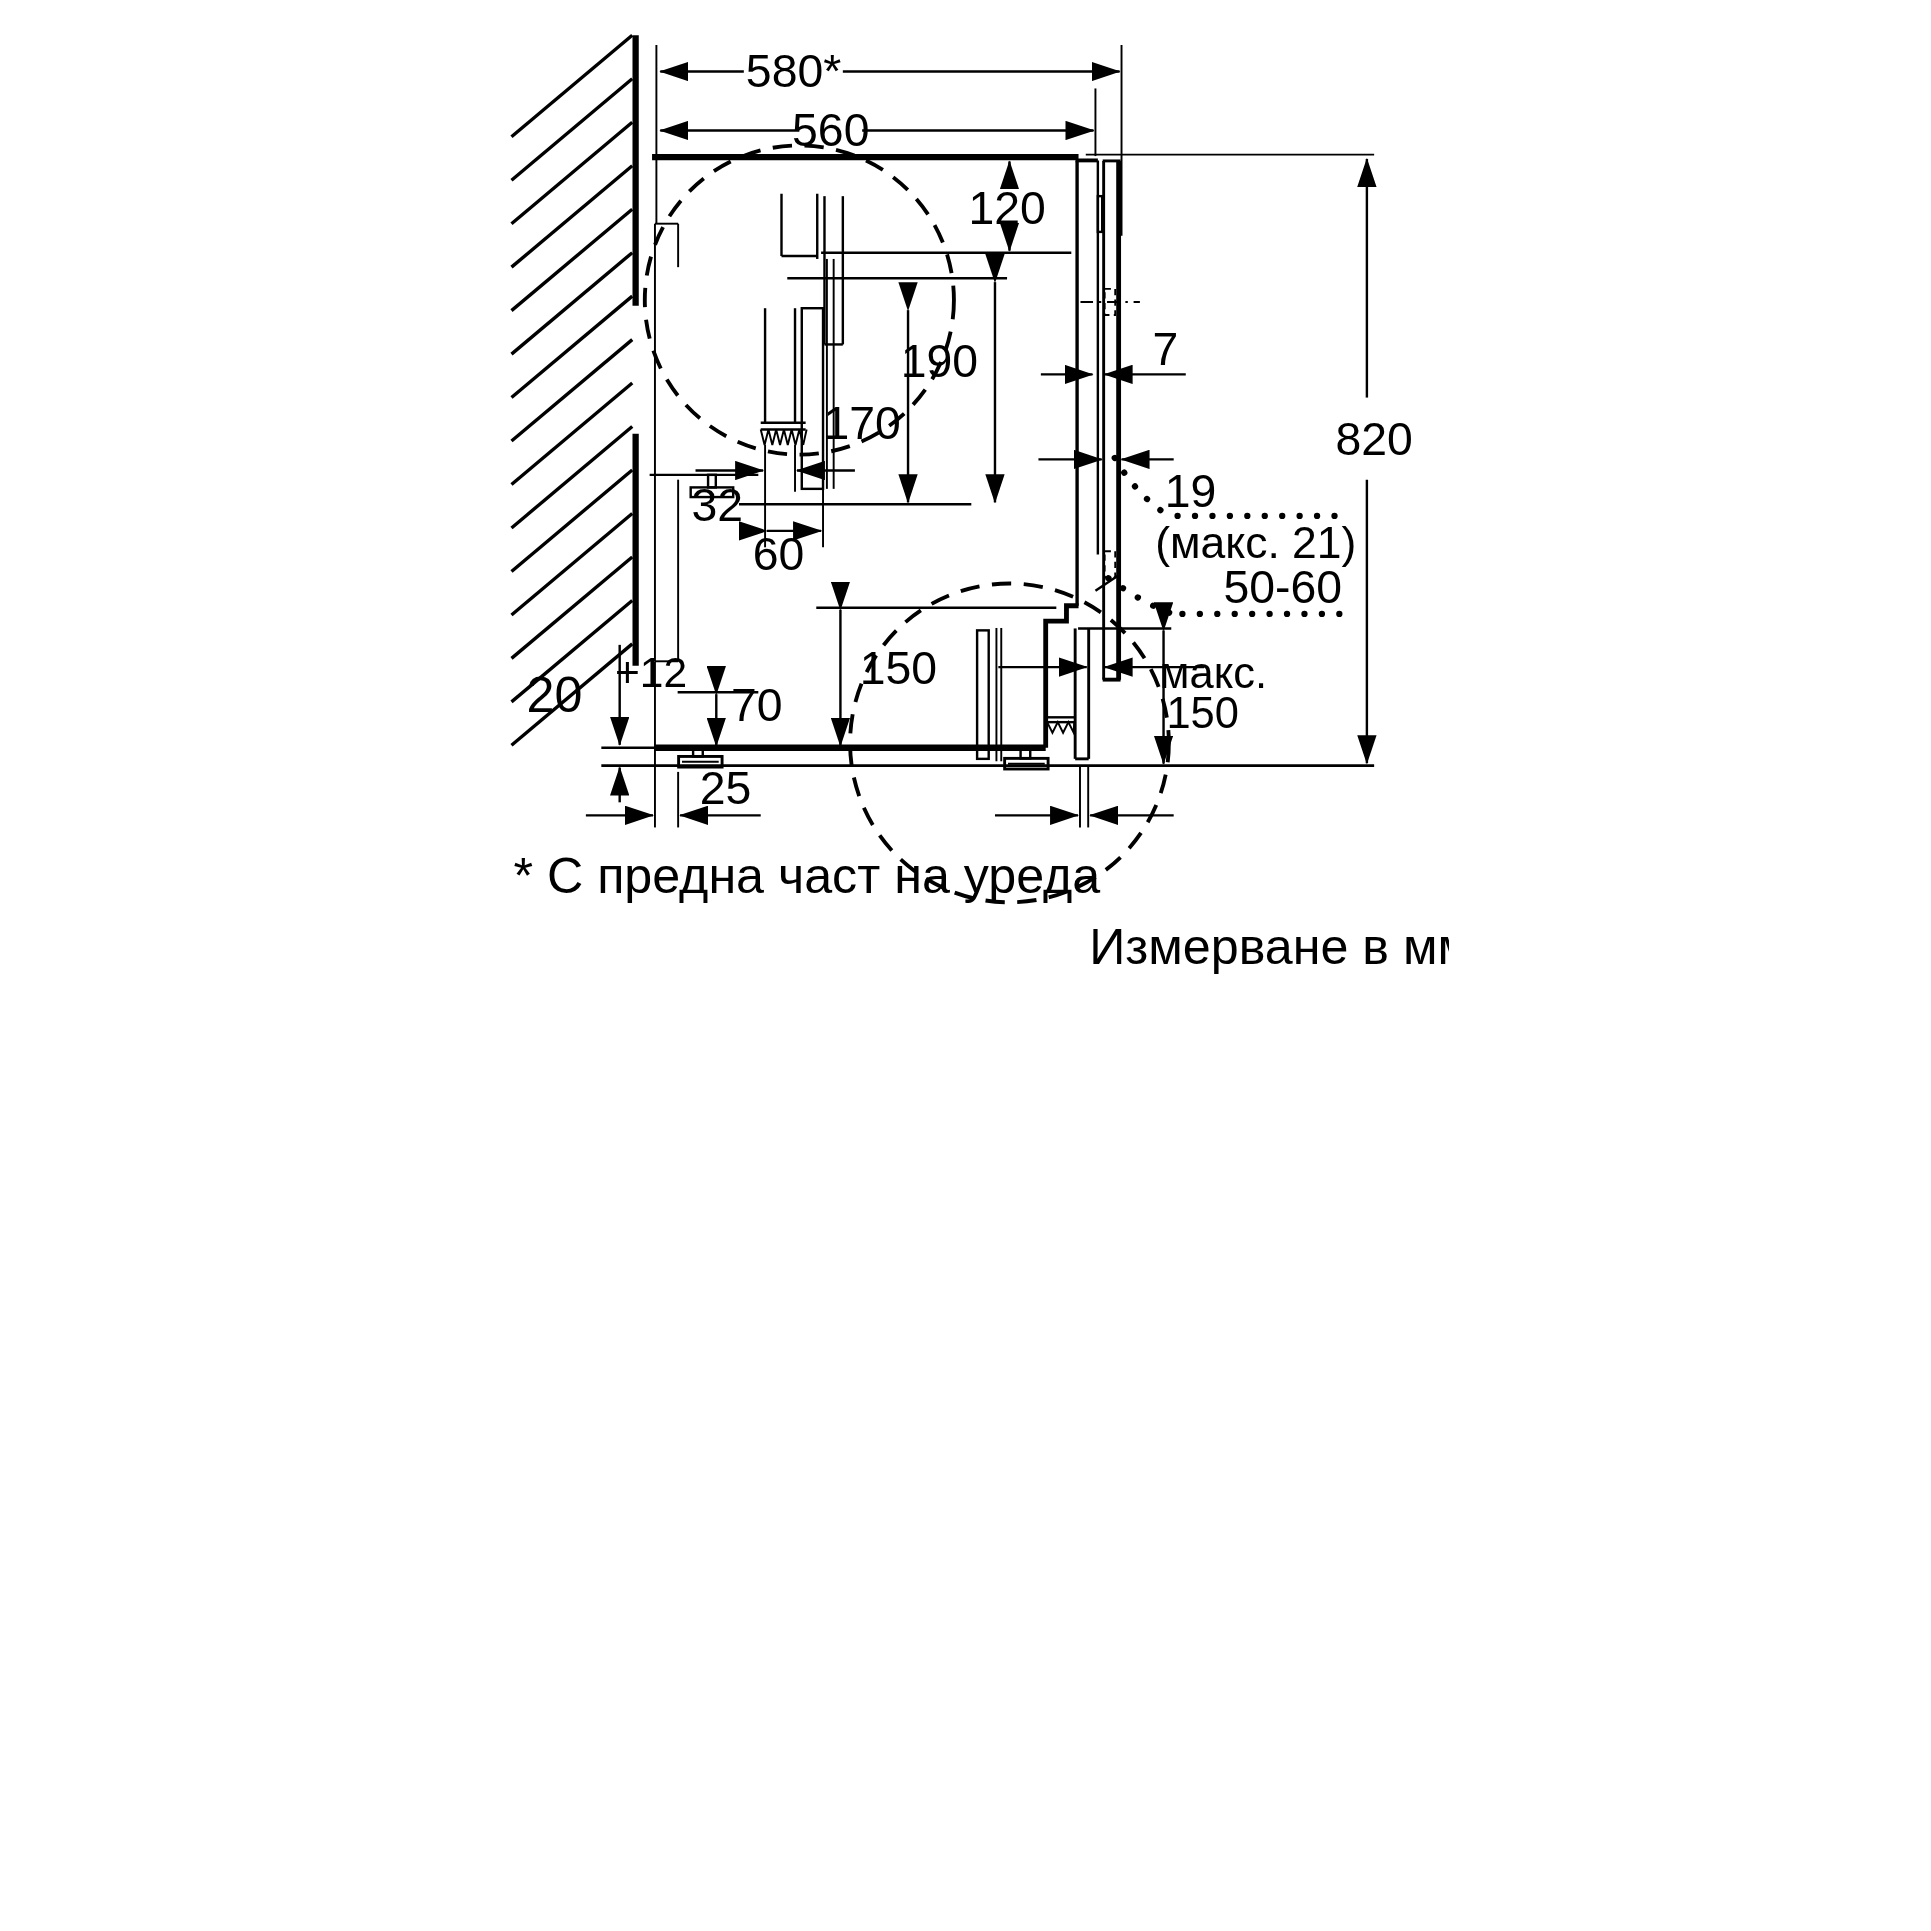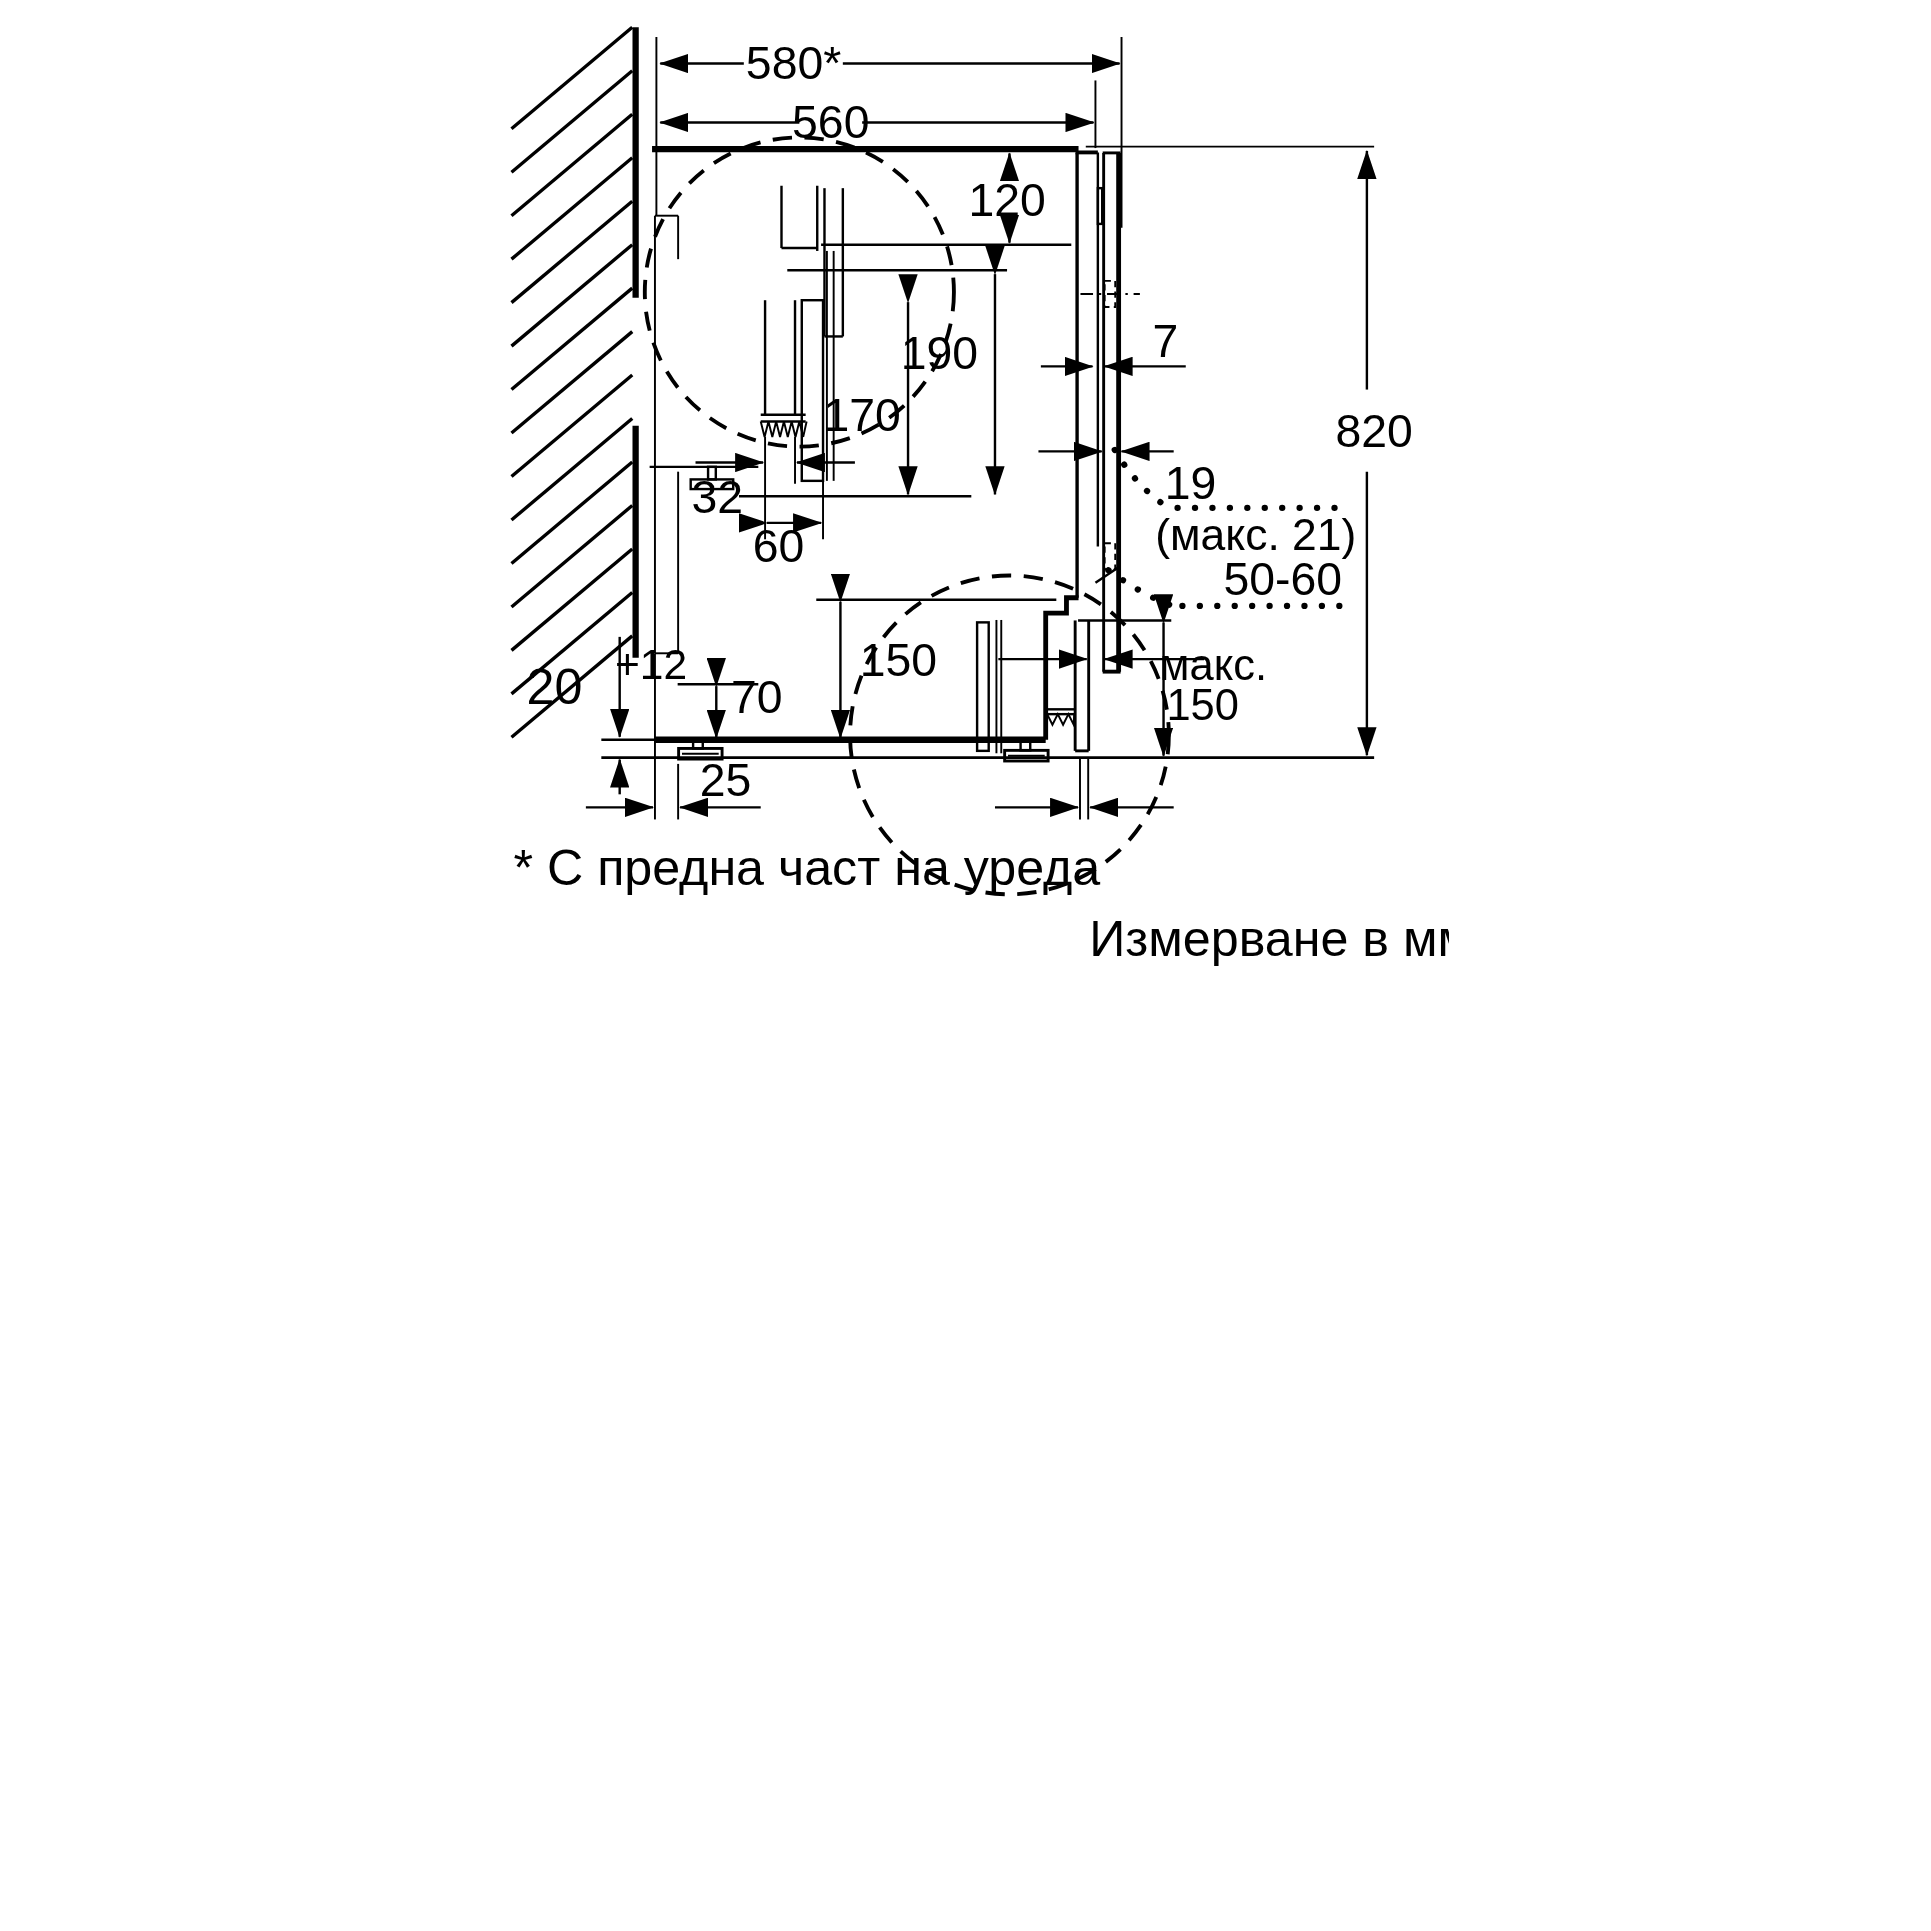--- a/index.html
+++ b/index.html
@@ -1,16 +1,16 @@
 <!DOCTYPE html>
 <html><head>
 <meta charset="utf-8">
 <style>
   html,body{margin:0;padding:0;background:#fff;}
-  .stage{width:966px;max-width:100%;margin:8px auto;}
+  .stage{width:966px;max-width:100%;margin:16px auto;}
   svg{display:block;width:100%;height:auto;background:#fff;}
   text{font-family:"Liberation Sans","DejaVu Sans",sans-serif;fill:#000;}
   .t96{font-size:96px;} .t104{font-size:104px;} .t92{font-size:92px;} .t90{font-size:90px;} .t88{font-size:88px;}
   .mid{text-anchor:middle;}
   .s4{stroke:#000;stroke-width:4;fill:none;}
   .s5{stroke:#000;stroke-width:5;fill:none;}
   .s6{stroke:#000;stroke-width:6;fill:none;}
   .s7{stroke:#000;stroke-width:7;fill:none;}
   .s8{stroke:#000;stroke-width:8;fill:none;}
   .s10{stroke:#000;stroke-width:10;fill:none;}

